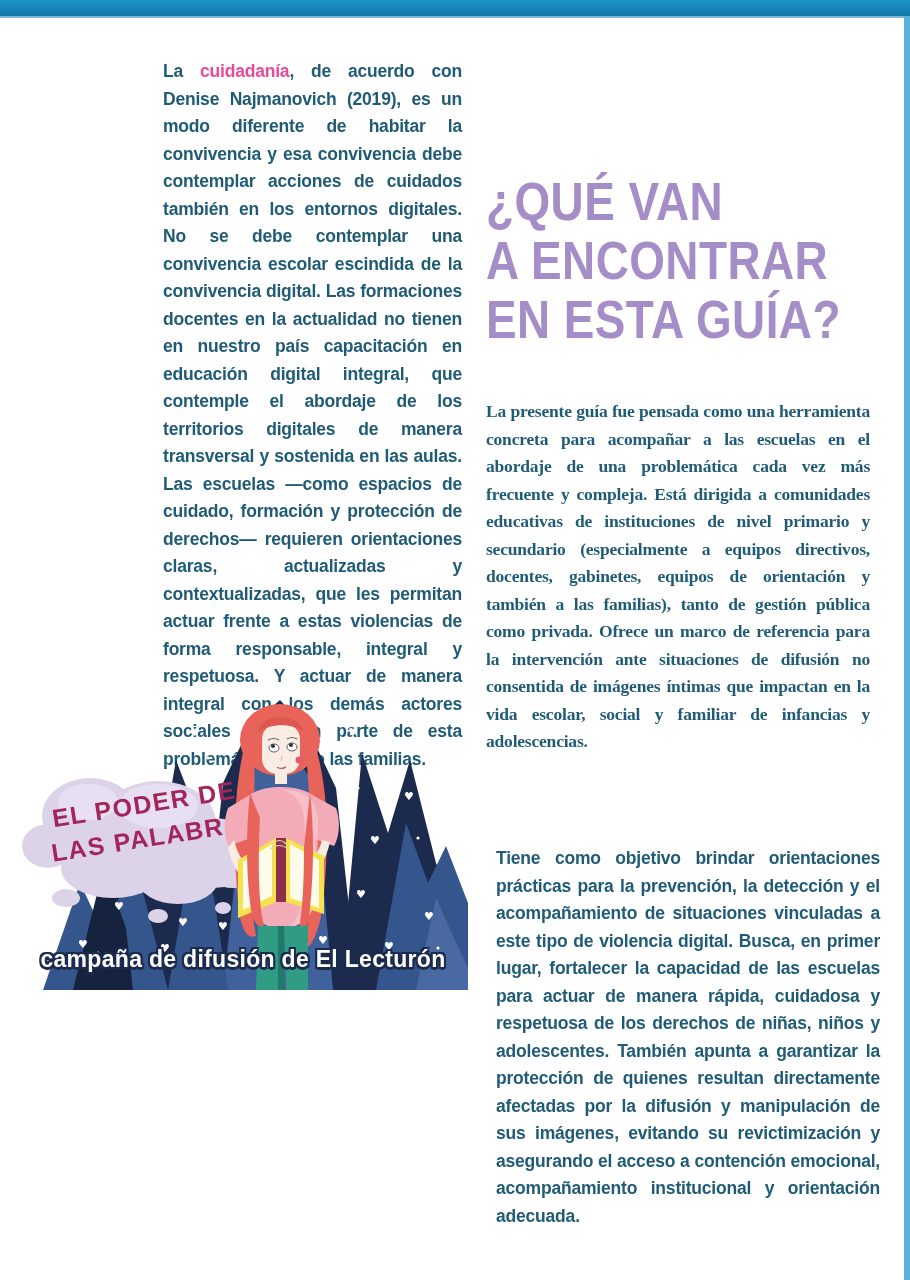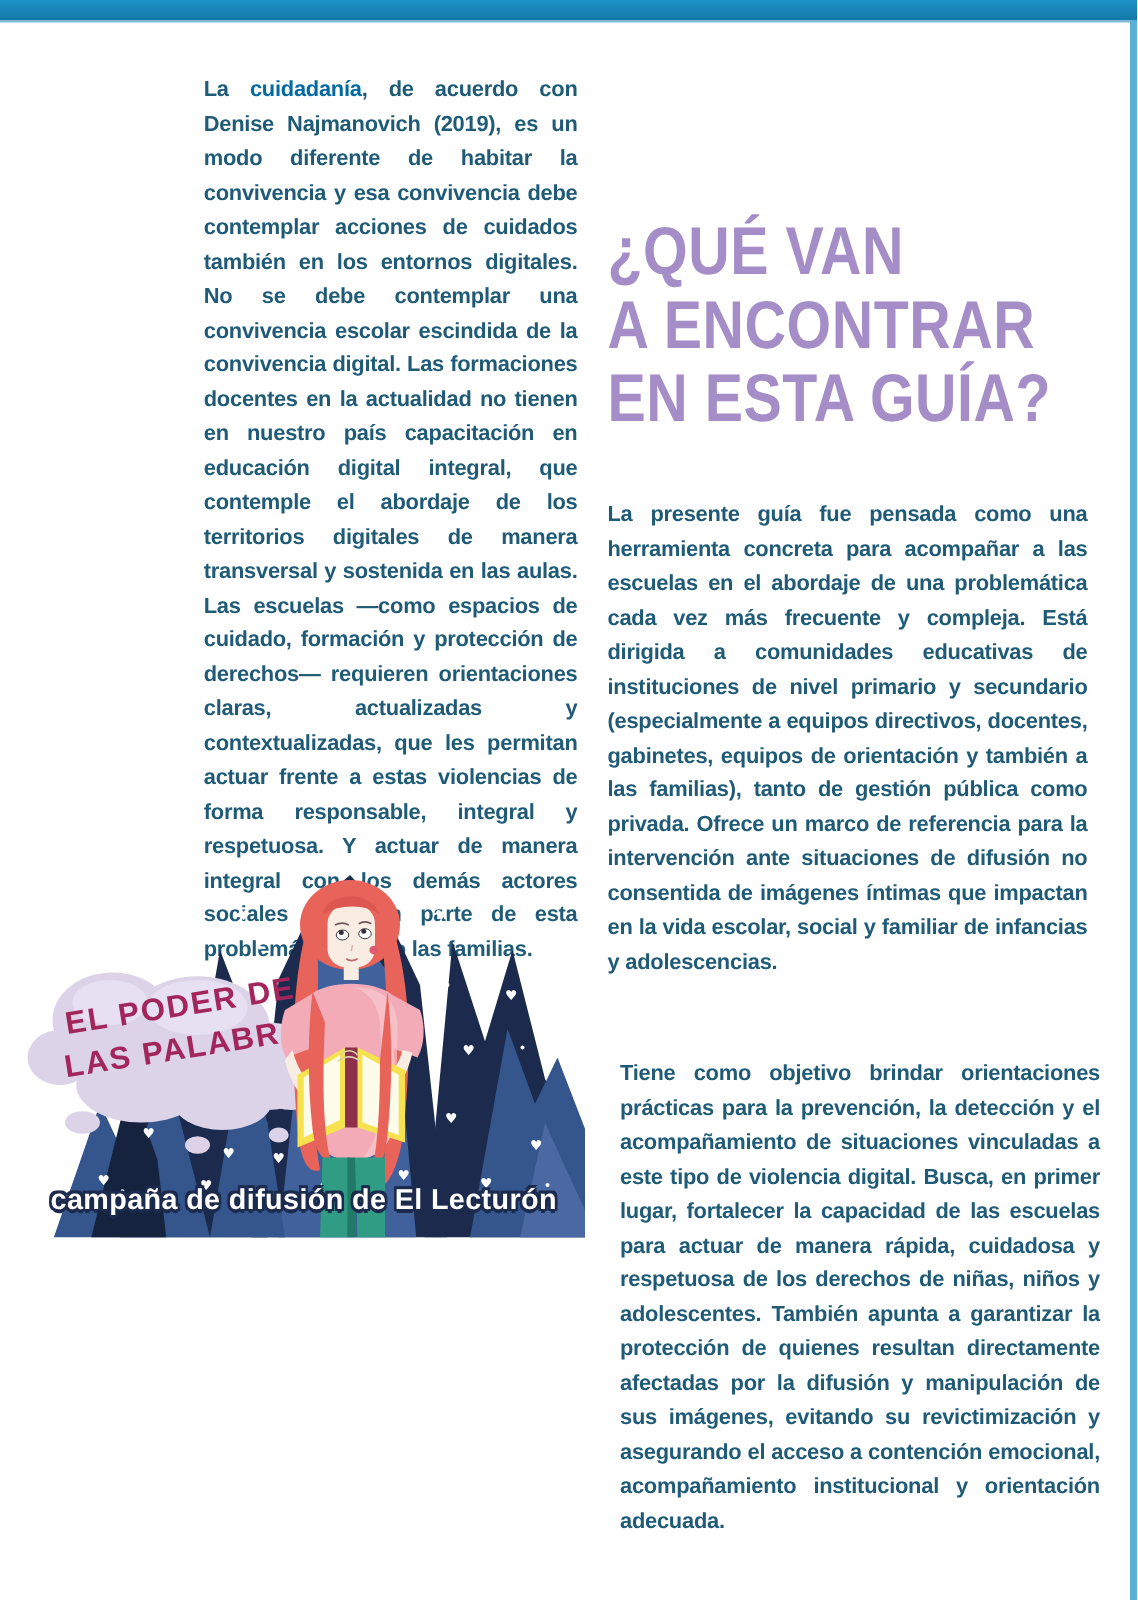--- a/index.html
+++ b/index.html
@@ -24,33 +24,33 @@
     font-size:17.5px;
     font-weight:700;
     line-height:27.5px;
     text-align:justify;
     letter-spacing:-0.2px;
     margin:0;
   }
   .left-col{
     position:absolute;left:163px;top:58px;width:299px;
   }
-  .hl-purple{color:#0369a1;margin-top:17px;}
+  .hl-purple{color:#ec4899;margin-top:17px;}
   .right-col-heading{
     position:absolute;left:486px;top:136px;width:420px;
     color:#a58dc7;
     font-size:54px;
     font-weight:800;
     line-height:59px;
     letter-spacing:0.5px;
     transform:scale(0.85,1.0);
     transform-origin:left top;
     text-transform:uppercase;
   }
-  .right-para-1{position:absolute;left:486px;top:398px;width:384px;}
+  .right-para-1{position:absolute;left:486px;top:398px;width:384px;font-family:Liberation Serif, serif;}
   .right-para-2{position:absolute;left:496px;top:845px;width:384px;}
   .illustration{
     position:absolute;left:18px;top:698px;width:450px;height:292px;margin:0;
   }
   .illustration svg{display:block;width:450px;height:292px;}
   .cloud-text{
     font-family:"Liberation Sans", sans-serif;
     font-weight:700;
     font-size:25px;
     fill:#a2255b;

